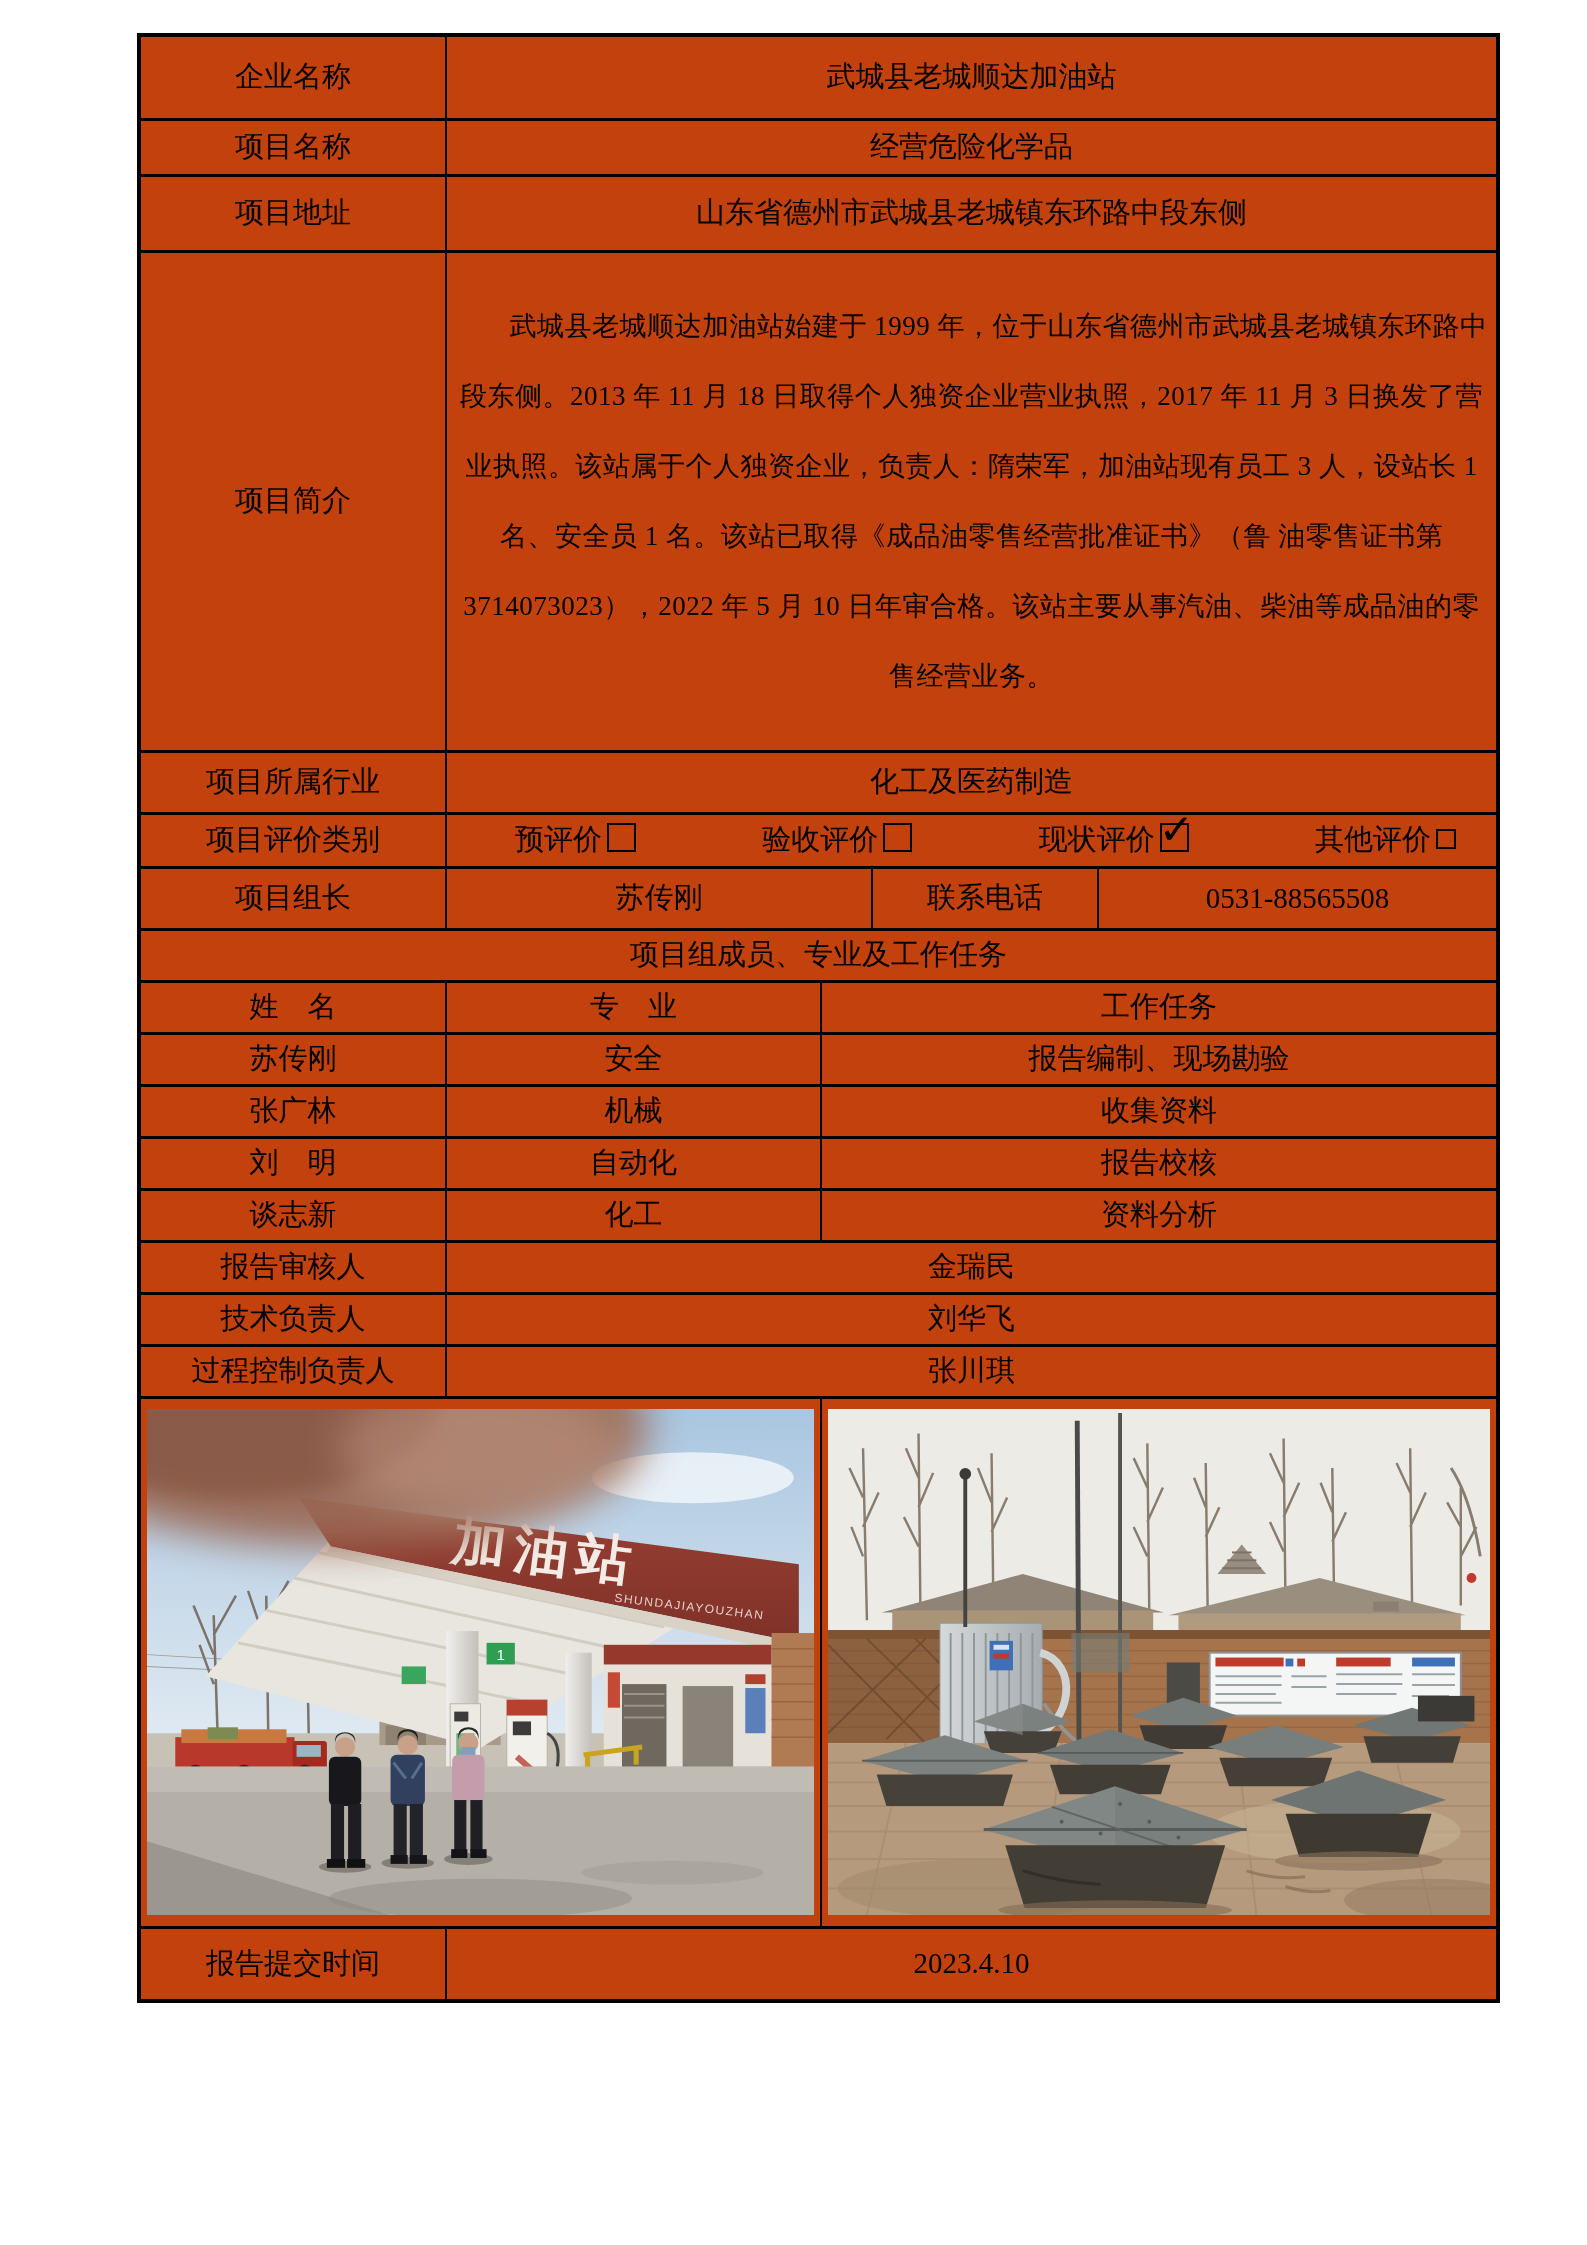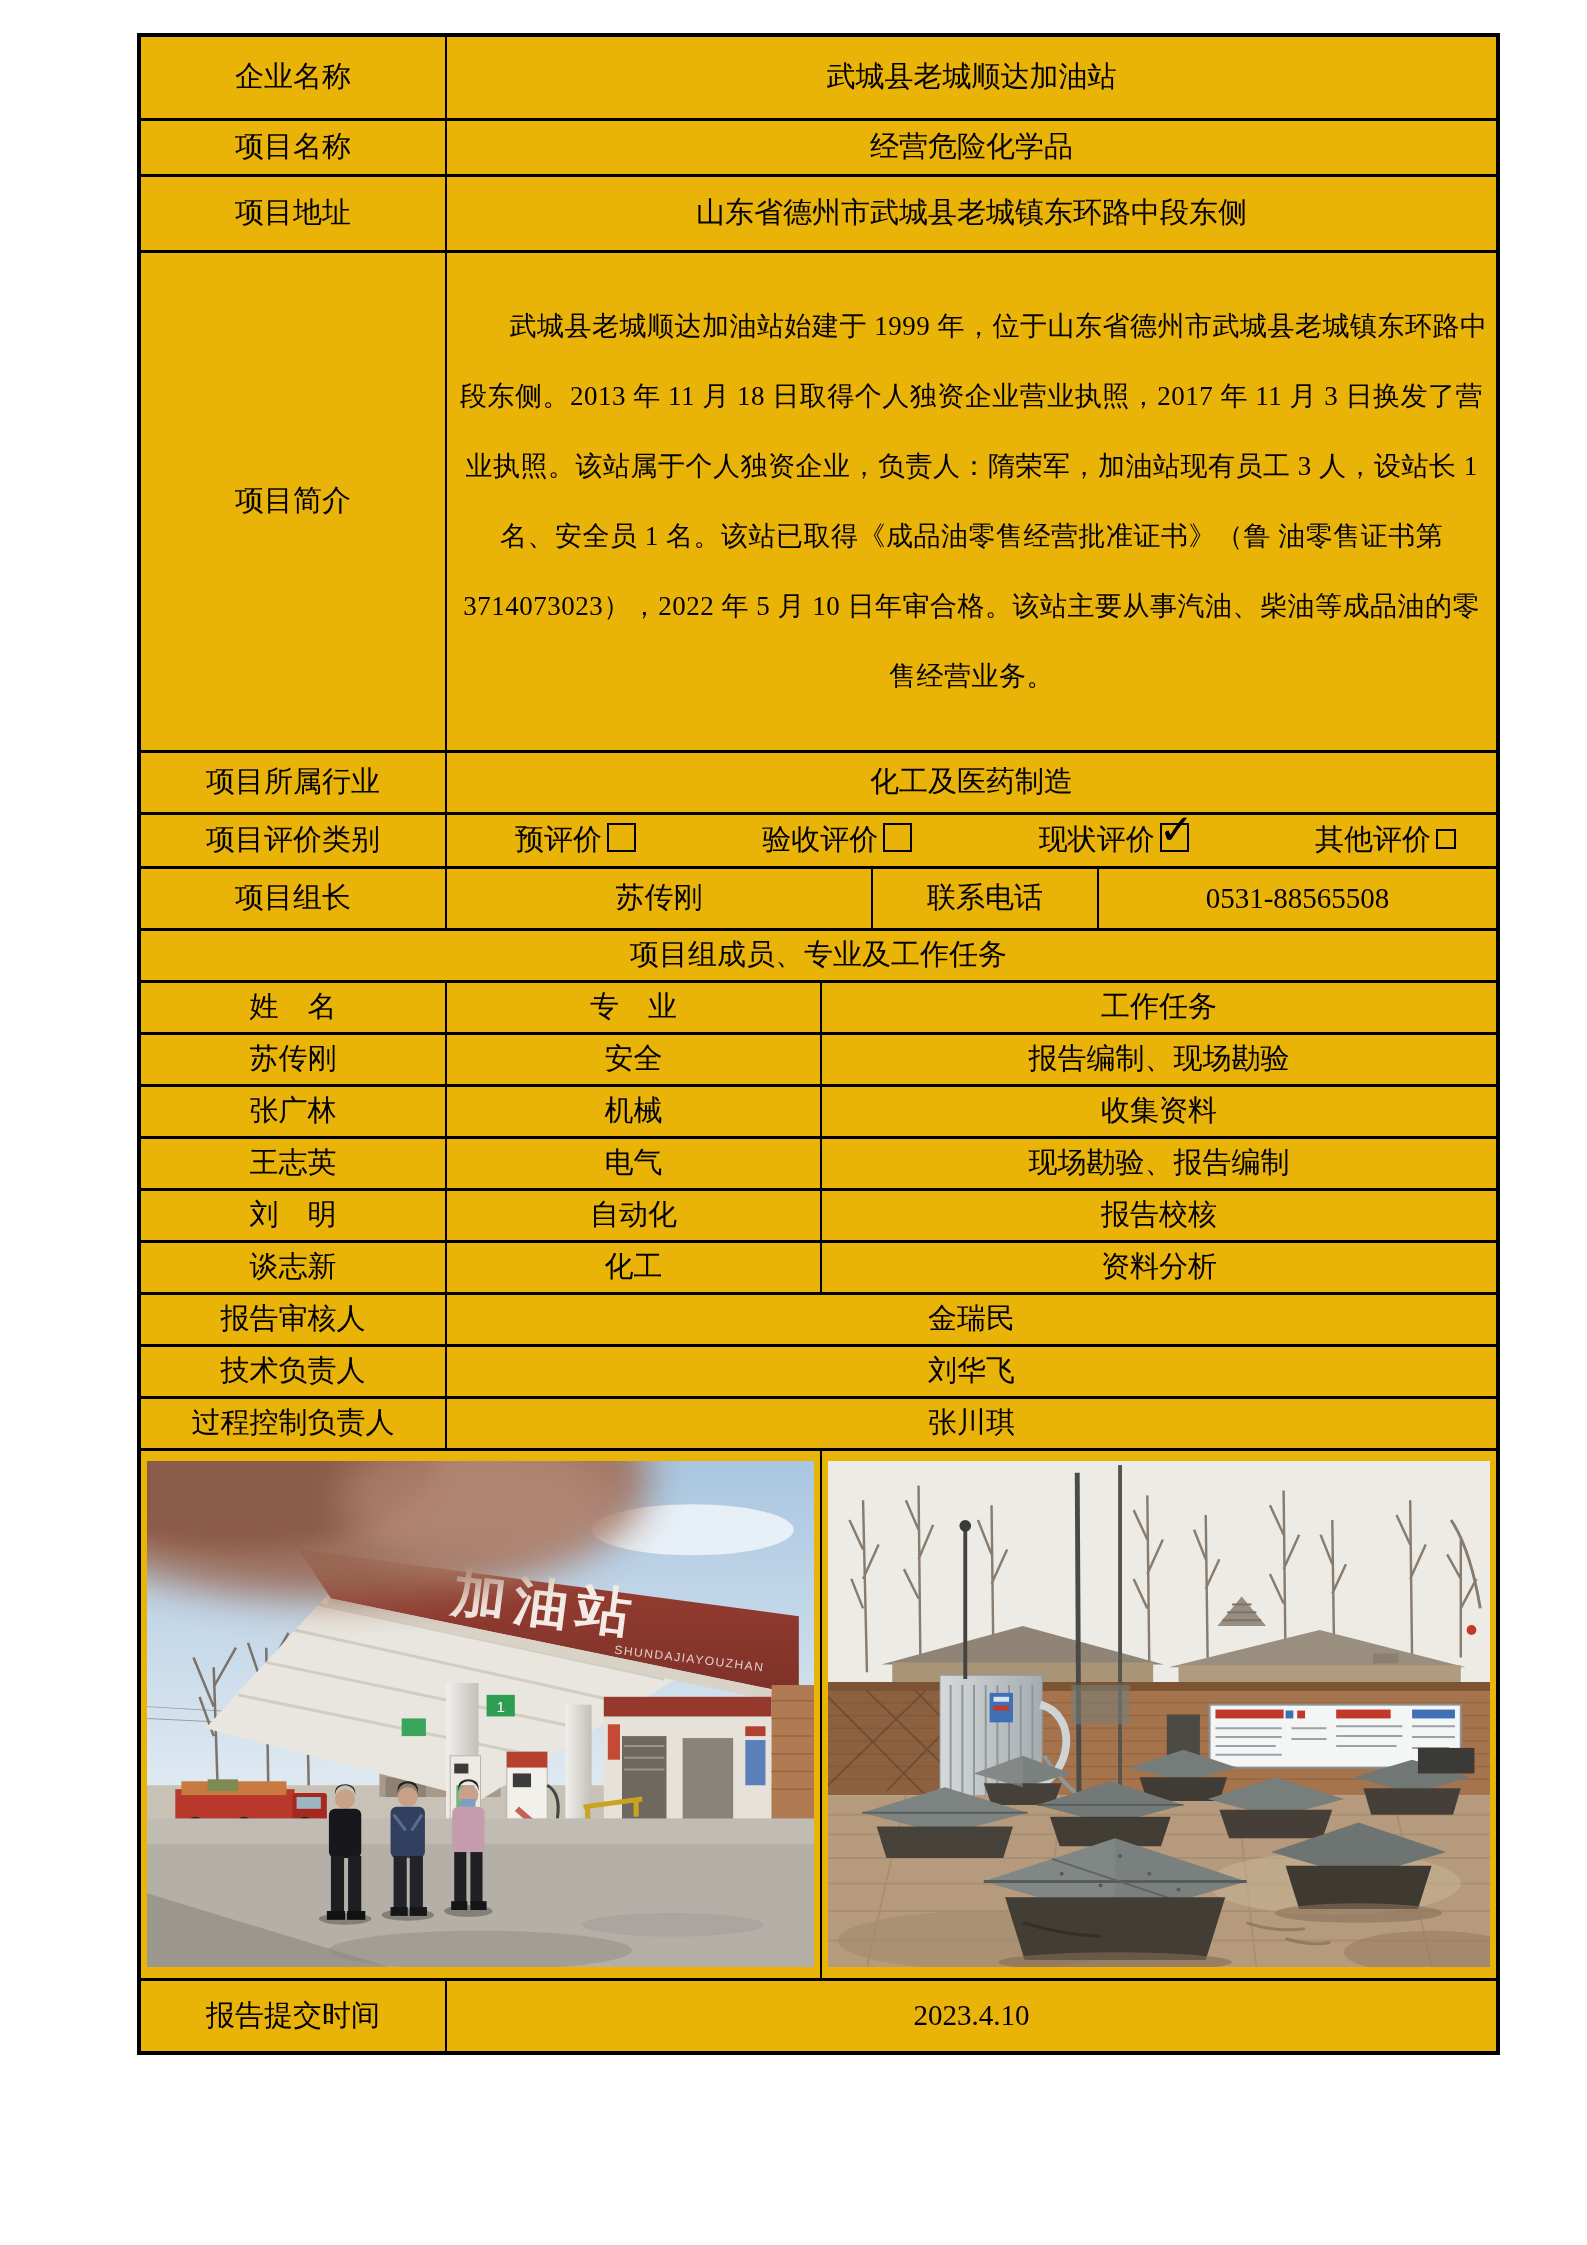--- a/index.html
+++ b/index.html
@@ -20,21 +20,21 @@
   }
   table.doc td{
     border:2px solid #000;
     border-top-width:3px;
     border-bottom-width:3px;
     text-align:center;
     vertical-align:middle;
     font-size:29px;
     padding:0 6px;
     overflow:hidden;
-    background:#eab308;
+    background:#c2410c;
   }
   tr.r84{height:84px} tr.r56{height:56px} tr.r76{height:76px}
   tr.r500{height:500px} tr.r62{height:62px} tr.r54{height:54px}
   tr.r52{height:52px} tr.r530{height:530px} tr.r74{height:74px}
 
   td.intro-cell{
     text-align:justify;
     vertical-align:top;
     padding:6px 26px 0 26px;
   }
@@ -154,25 +154,20 @@
 
     <tr class="r52">
       <td>苏传刚</td>
       <td>安全</td>
       <td colspan="3">报告编制、现场勘验</td>
     </tr>
     <tr class="r52">
       <td>张广林</td>
       <td>机械</td>
       <td colspan="3">收集资料</td>
-    </tr>
-    <tr class="r52">
-      <td>王志英</td>
-      <td>电气</td>
-      <td colspan="3">现场勘验、报告编制</td>
     </tr>
     <tr class="r52">
       <td>刘　明</td>
       <td>自动化</td>
       <td colspan="3">报告校核</td>
     </tr>
     <tr class="r52">
       <td>谈志新</td>
       <td>化工</td>
       <td colspan="3">资料分析</td>

